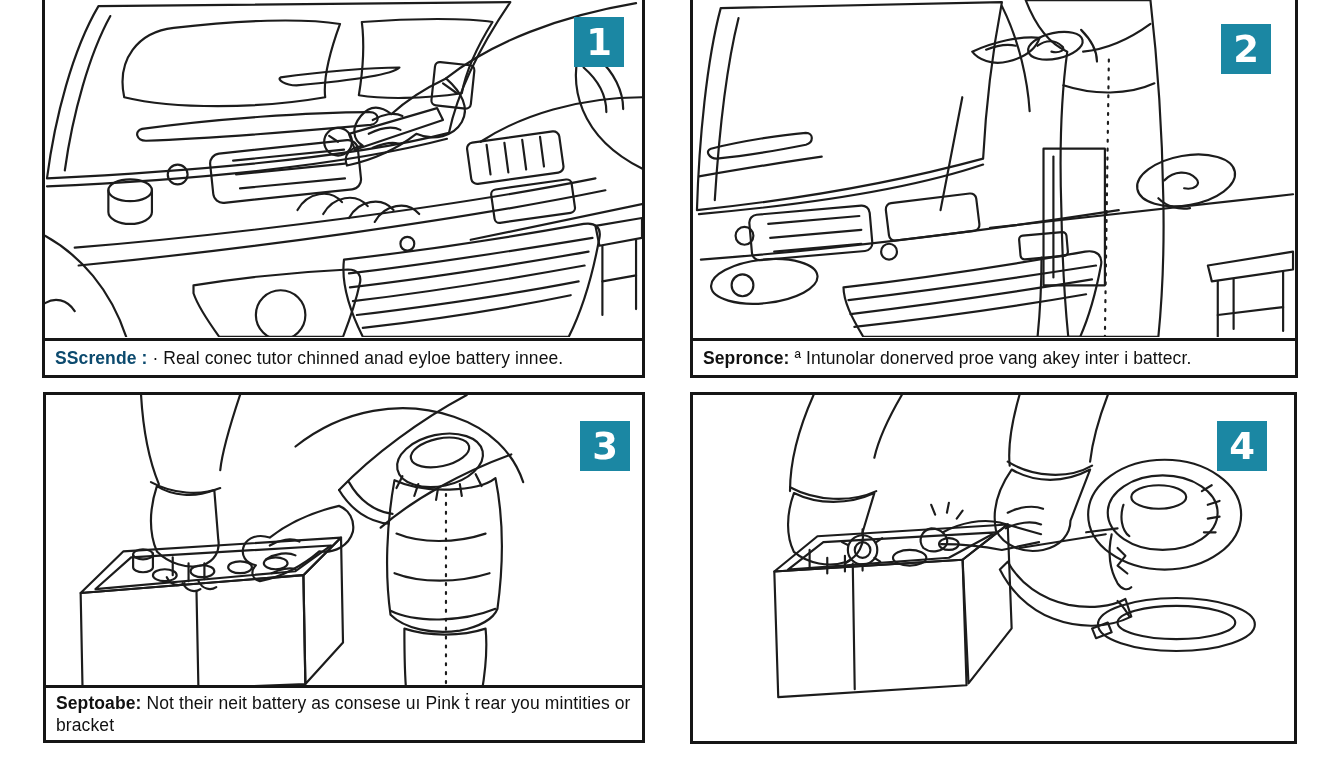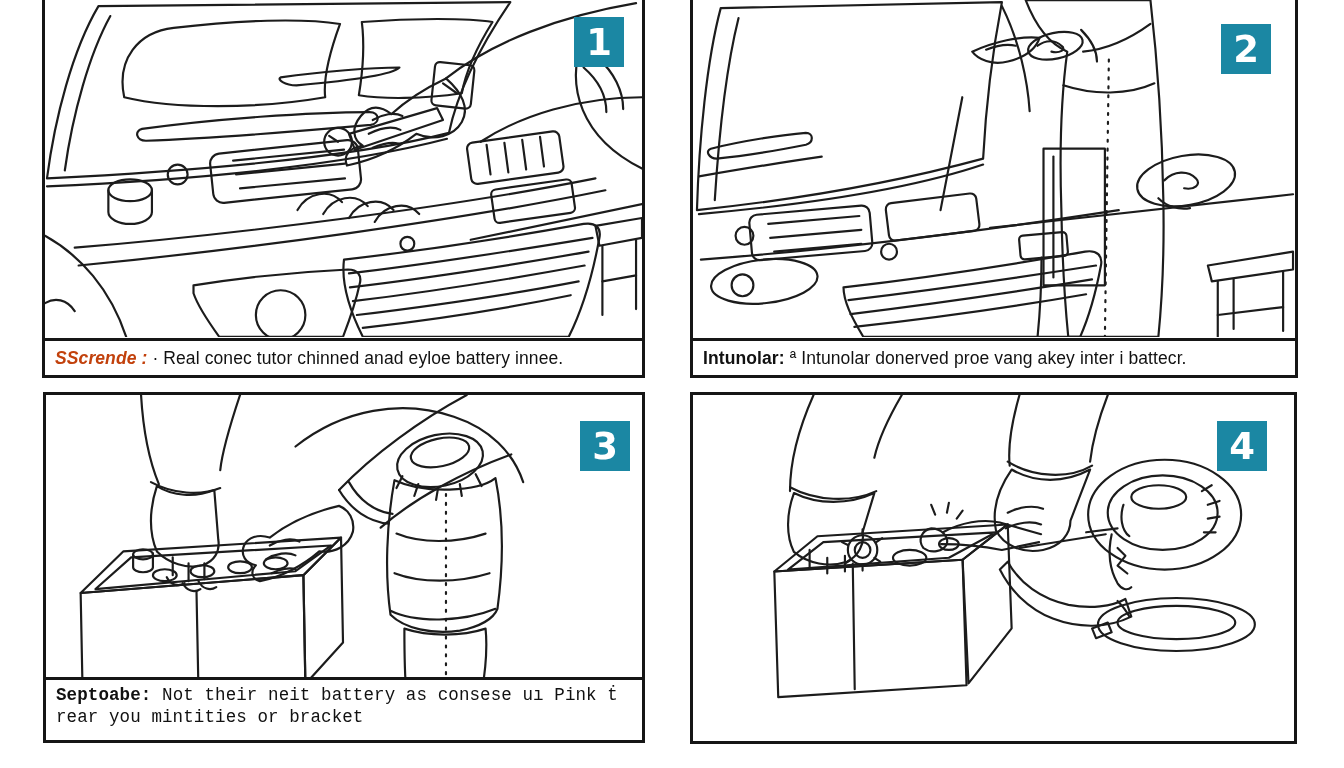--- a/index.html
+++ b/index.html
@@ -16,23 +16,23 @@
   #p4 .art{bottom:41px;}
   .art svg{display:block;width:100%;height:100%;}
   .art path,.art rect,.art circle,.art ellipse,.art line{
      fill:none;stroke:#1c1c1c;stroke-width:2.2;stroke-linecap:round;stroke-linejoin:round;}
   .w{fill:#ffffff;}
   .t3{stroke-width:3.2;} .t4{stroke-width:4.4;} .thin{stroke-width:1.5;}
   .lt{stroke:#c9c9c9;} .dash{stroke-dasharray:2 7;stroke-width:2;}
   .caption{position:absolute;left:0;right:0;bottom:0;background:#fff;
      border-top:3px solid #161616;padding:7px 10px 6px 10px;
      font-size:17.5px;line-height:1.22;letter-spacing:.1px;}
-  #p3 .caption{padding-top:5px;padding-bottom:12px;font-family:Liberation Mono, monospace;}
+  #p3 .caption{padding-top:5px;padding-bottom:4px;}
   .cap-label{font-weight:bold;}
-  #p1 .cap-label{color:#c2410c;font-style:italic;}
+  #p1 .cap-label{color:#0c4a6e;}
   .badge{position:absolute;width:50px;height:50px;background:#1b87a3;color:#fff;
      display:flex;align-items:center;justify-content:center;
      font-family:"DejaVu Sans",sans-serif;font-weight:bold;font-size:37px;line-height:1;}
   #p1 .badge{top:17px;right:18px;}
   #p2 .badge{top:24px;right:24px;}
   #p3 .badge{top:26px;right:12px;}
   #p4 .badge{top:26px;right:27px;}
 </style>
 </head>
 <body>
@@ -148,21 +148,21 @@
       <g>
         <path class="t3 w" d="M520 268 L606 254 L606 272 L524 284 Z"></path>
         <path class="t3" d="M530 284 L530 340 M596 274 L596 334"></path>
         <path d="M546 282 L546 332"></path>
         <path d="M530 318 L596 310"></path>
       </g>
     </svg>
   </div>
   <div class="badge">2</div>
   <div class="caption">
-    <b class="cap-label">Intunolar:</b>
+    <b class="cap-label">Sepronce:</b>
     <span>ª Intunolar donerved proe vang akey inter i battecr.</span>
   </div>
 </section>
 
 <section class="panel" id="p3">
   <div class="art">
     <svg viewBox="0 0 602 301">
       <g>
         <path class="t3 w" d="M35 200 L78 158 L298 144 L260 182 Z"></path>
         <path class="t3 w" d="M35 200 L260 182 L262 292 L37 301 Z"></path>

